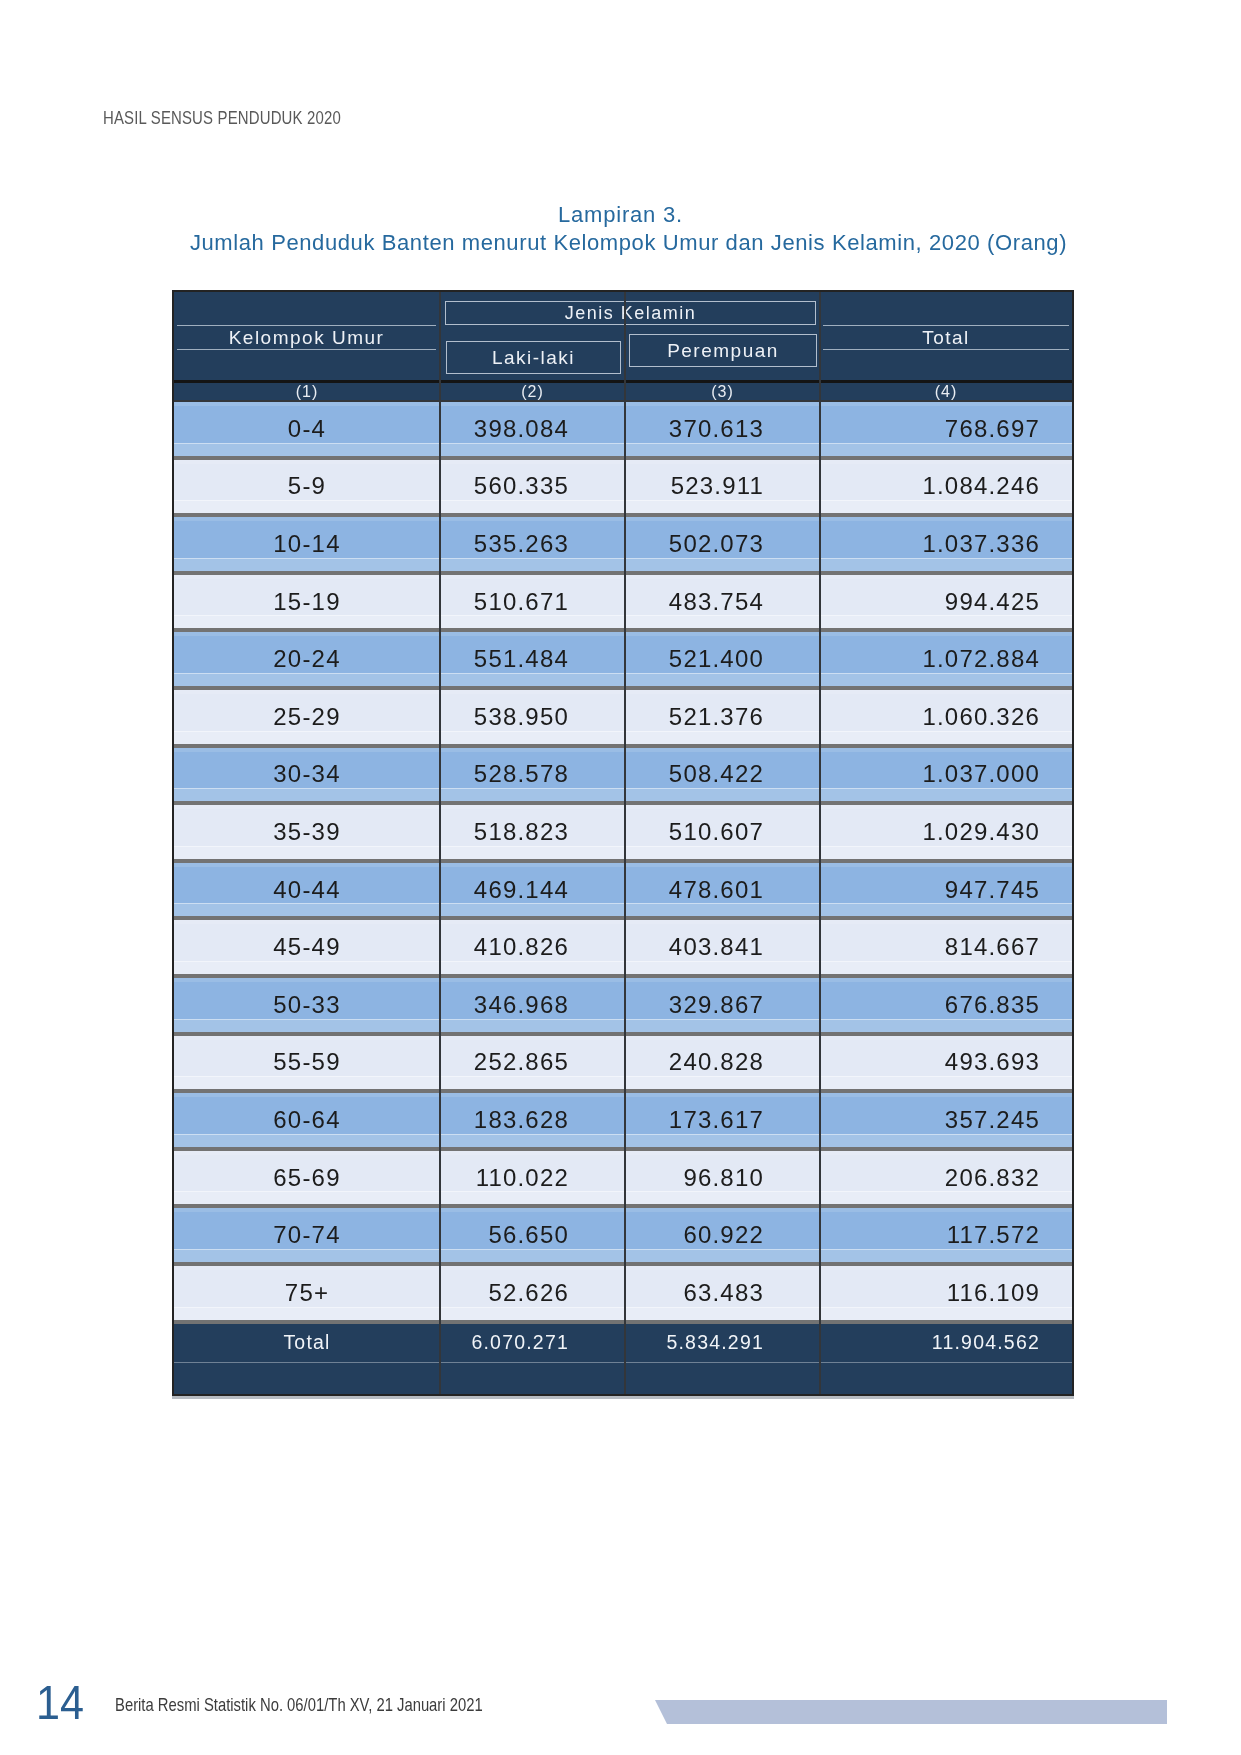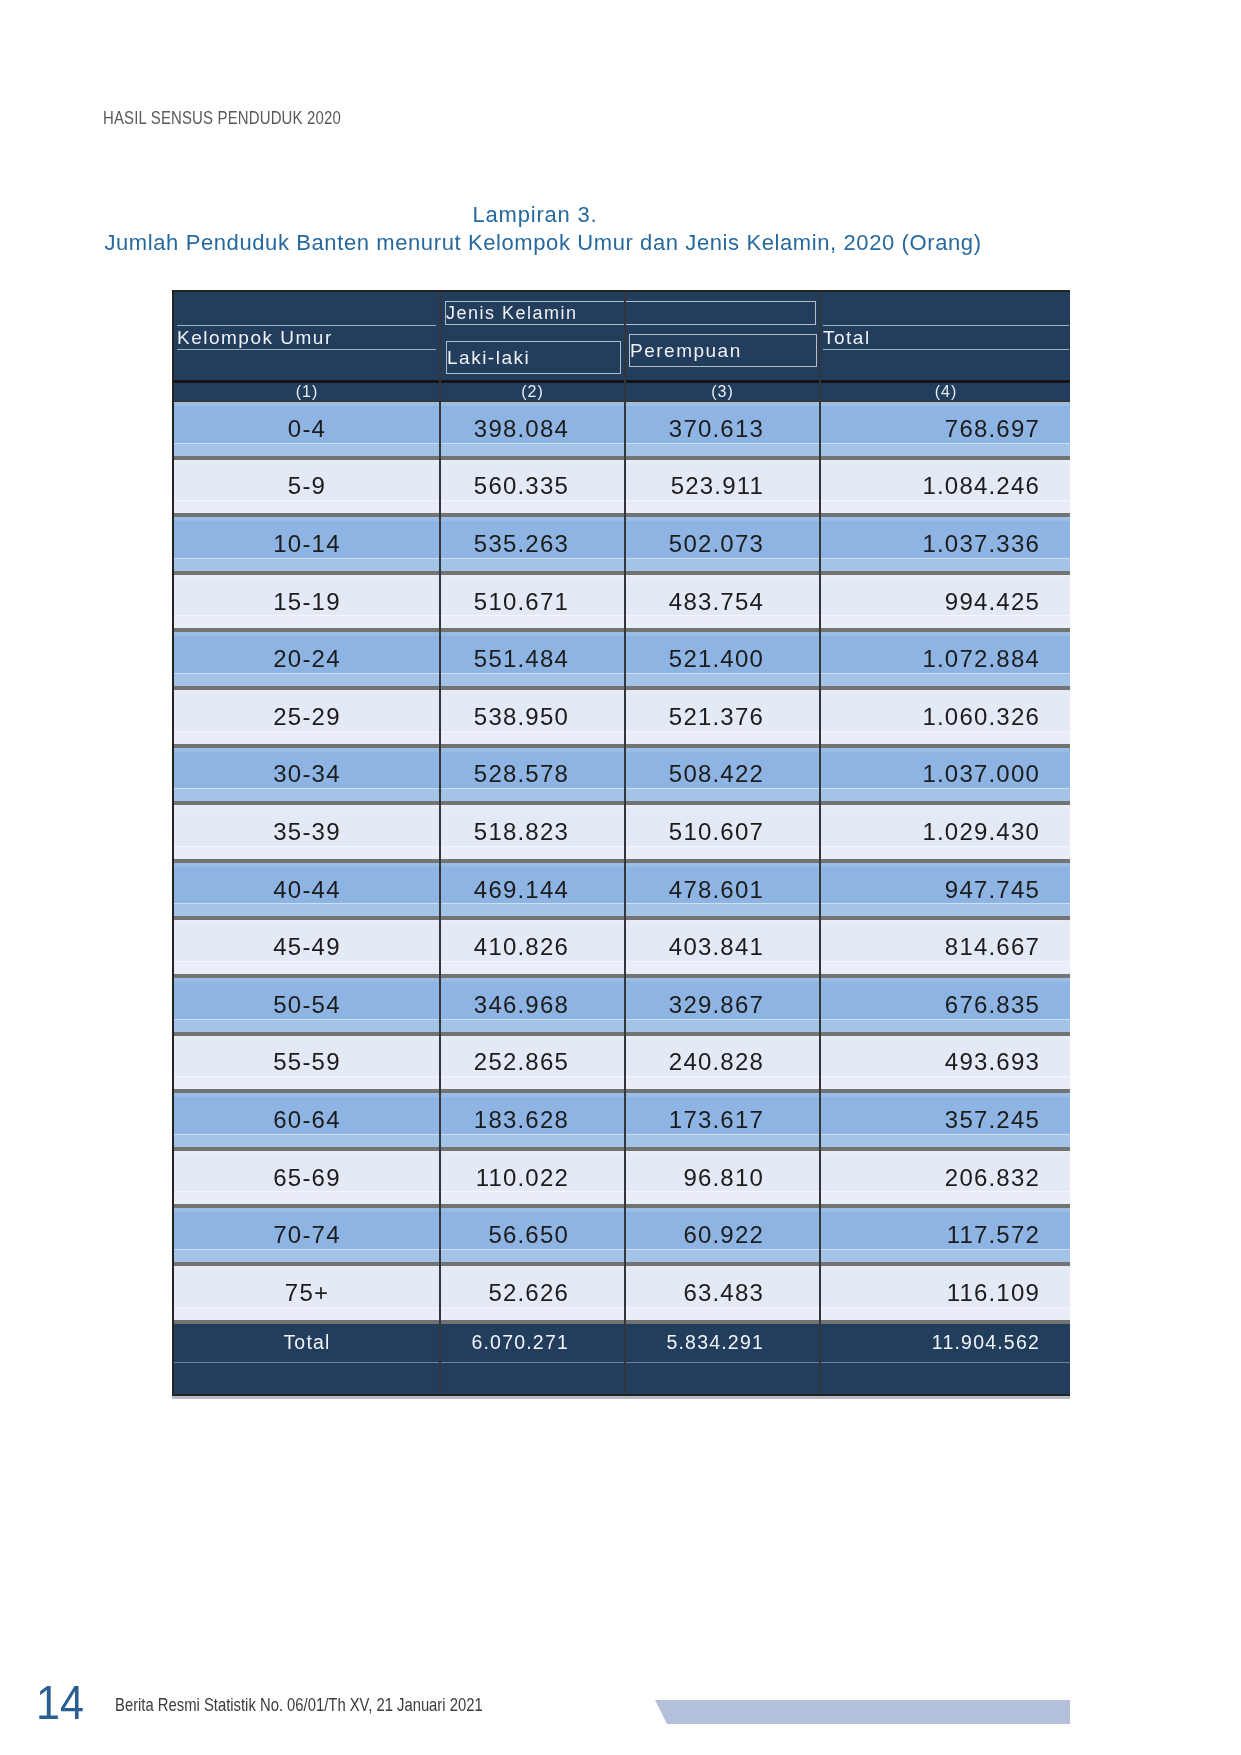--- a/index.html
+++ b/index.html
@@ -1,18 +1,18 @@
 <!DOCTYPE html>
 <html style="--header-navy: #233E5C; --row-blue: #8DB4E2; --row-light: #E3E9F5; --title-blue: #26699E; --page-number-blue: #2B5E90; --ribbon-blue: #B4C0D9;"><head>
 <meta charset="utf-8">
 <style>
   html,body{margin:0;padding:0;background:#ffffff;}
   .page{
     position:relative;
-    width:1070px;height:1755px;
+    width:1241px;height:1755px;
     background:#ffffff;
     font-family:"Liberation Sans", sans-serif;
     overflow:hidden;
     color:#1f1f1f;
   }
   
   .running-header{
     position:absolute;left:103px;top:108px;
     font-size:18px;color:#595959;letter-spacing:.2px;
     transform:scaleX(.83);transform-origin:left top;white-space:nowrap;
@@ -36,21 +36,21 @@
     box-shadow:0 3px 0 0 #b7bcc2;
   }
   .stat-table *{box-sizing:border-box;}
   .vline{position:absolute;top:0;bottom:0;width:2px;background:#33363a;z-index:6;}
   .vl1{left:265px;} .vl2{left:450px;} .vl3{left:645px;}
 
   .thead{
     position:relative;height:88px;background:var(--header-navy,#233E5C);
     color:#eef1f6;letter-spacing:1.5px;font-size:19px;
   }
-  .hbox{position:absolute;display:flex;align-items:center;justify-content:flex-start;}
+  .hbox{position:absolute;display:flex;align-items:center;justify-content:center;}
   .hbox-jk{left:271px;top:9px;width:371px;height:24px;border:1px solid rgba(214,223,234,.8);font-size:18px;}
   .hbox-ku{left:3px;top:33px;width:259px;height:25px;border-top:1px solid rgba(214,223,234,.7);border-bottom:1px solid rgba(214,223,234,.7);}
   .hbox-total{left:649px;top:33px;width:246px;height:25px;border-top:1px solid rgba(214,223,234,.7);border-bottom:1px solid rgba(214,223,234,.7);}
   .hbox-lk{left:272px;top:49px;width:175px;height:33px;border:1px solid rgba(214,223,234,.8);}
   .hbox-pr{left:455px;top:42px;width:188px;height:33px;border:1px solid rgba(214,223,234,.8);}
 
   .grid-cols{display:grid;grid-template-columns:266px 185px 195px 1fr;}
   .colnum-row{
     height:22px;background:var(--header-navy,#233E5C);
     border-top:3px solid #141414;border-bottom:2px solid #33363a;
@@ -199,21 +199,21 @@
           <div class="cell-num">478.601</div>
           <div class="cell-num cell-grdtotal">947.745</div>
         </div>
         <div class="trow grid-cols">
           <div class="cell-age">45-49</div>
           <div class="cell-num">410.826</div>
           <div class="cell-num">403.841</div>
           <div class="cell-num cell-grdtotal">814.667</div>
         </div>
         <div class="trow grid-cols">
-          <div class="cell-age">50-54</div>
+          <div class="cell-age">50-33</div>
           <div class="cell-num">346.968</div>
           <div class="cell-num">329.867</div>
           <div class="cell-num cell-grdtotal">676.835</div>
         </div>
         <div class="trow grid-cols">
           <div class="cell-age">55-59</div>
           <div class="cell-num">252.865</div>
           <div class="cell-num">240.828</div>
           <div class="cell-num cell-grdtotal">493.693</div>
         </div>

